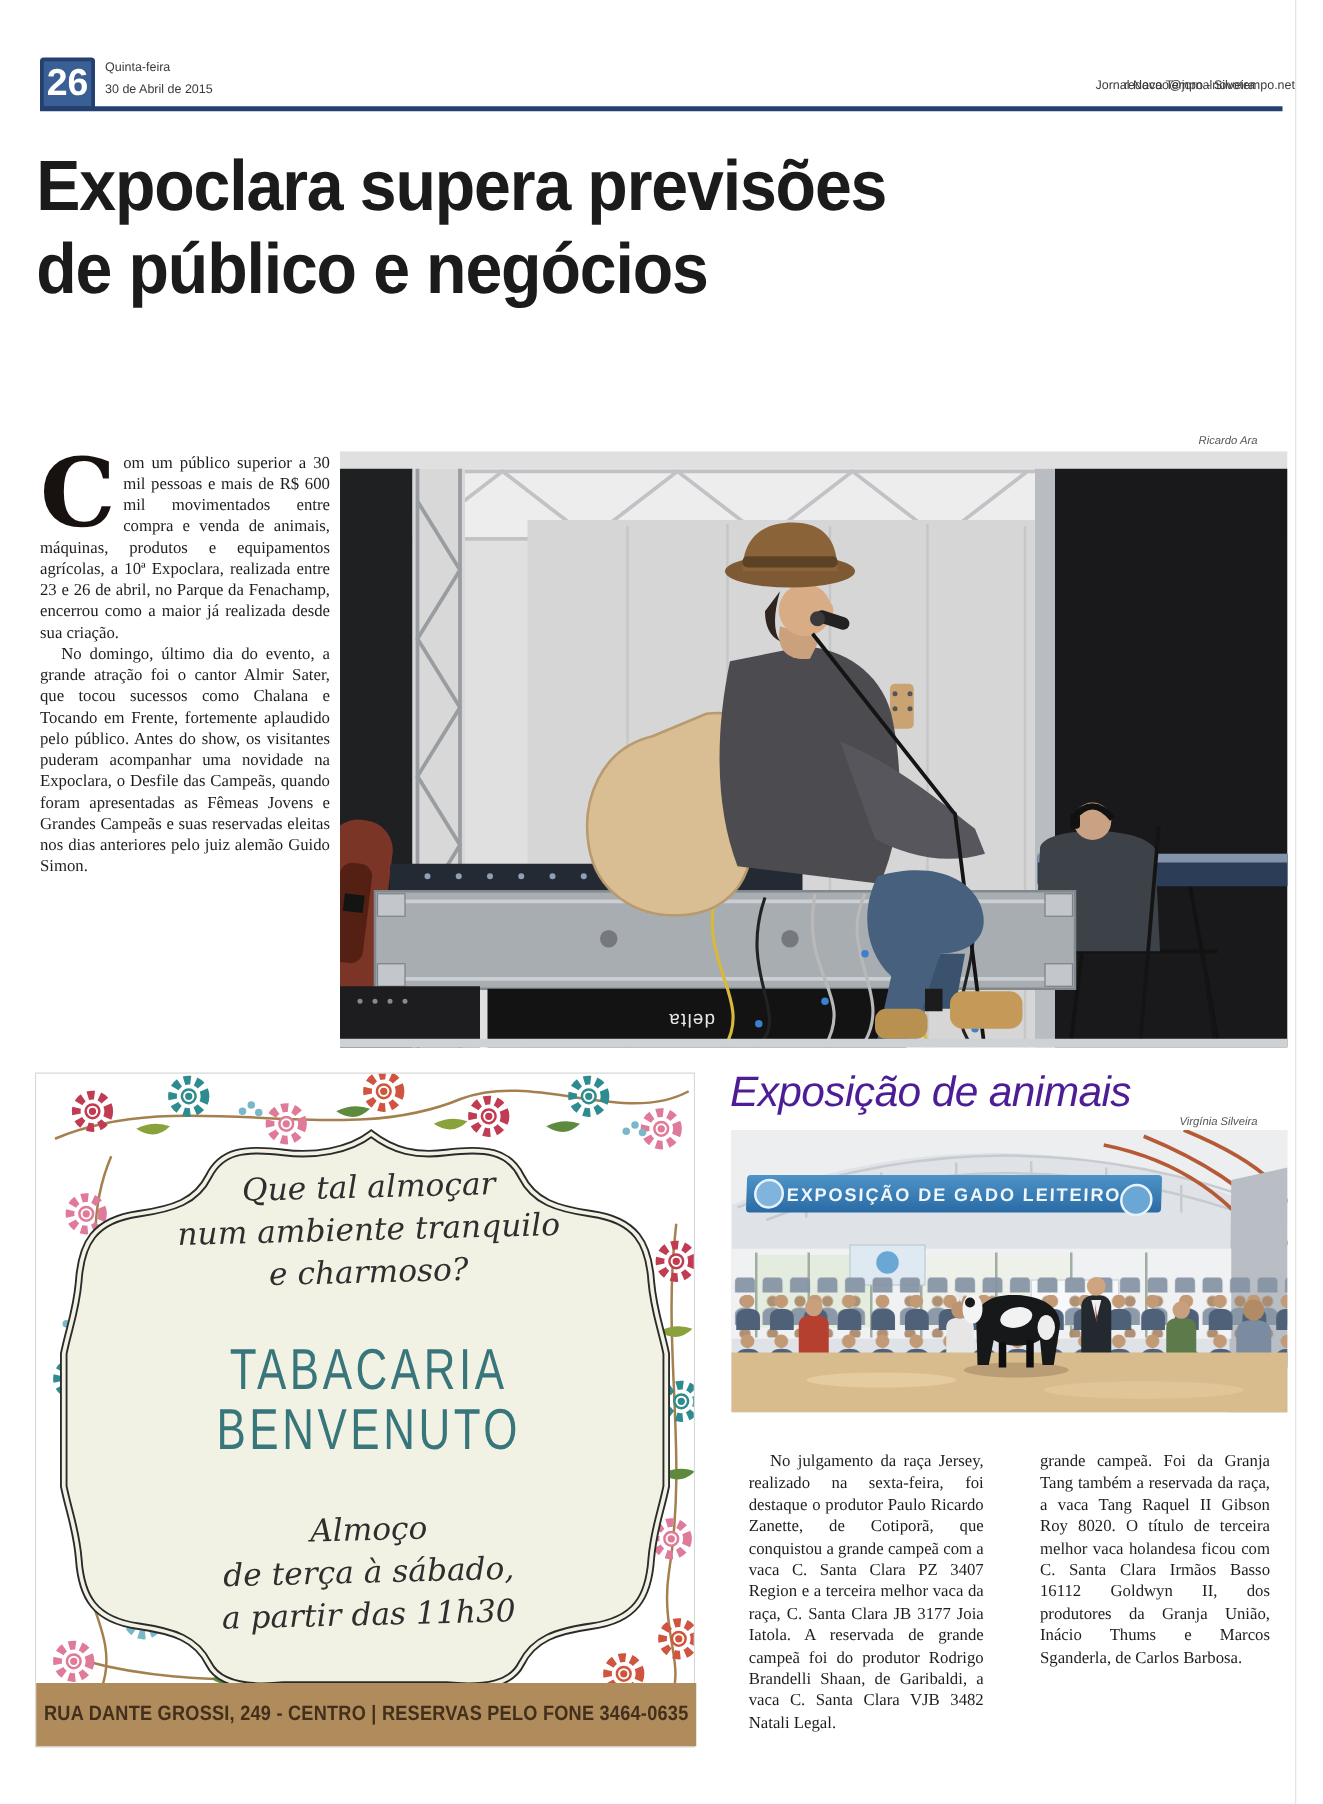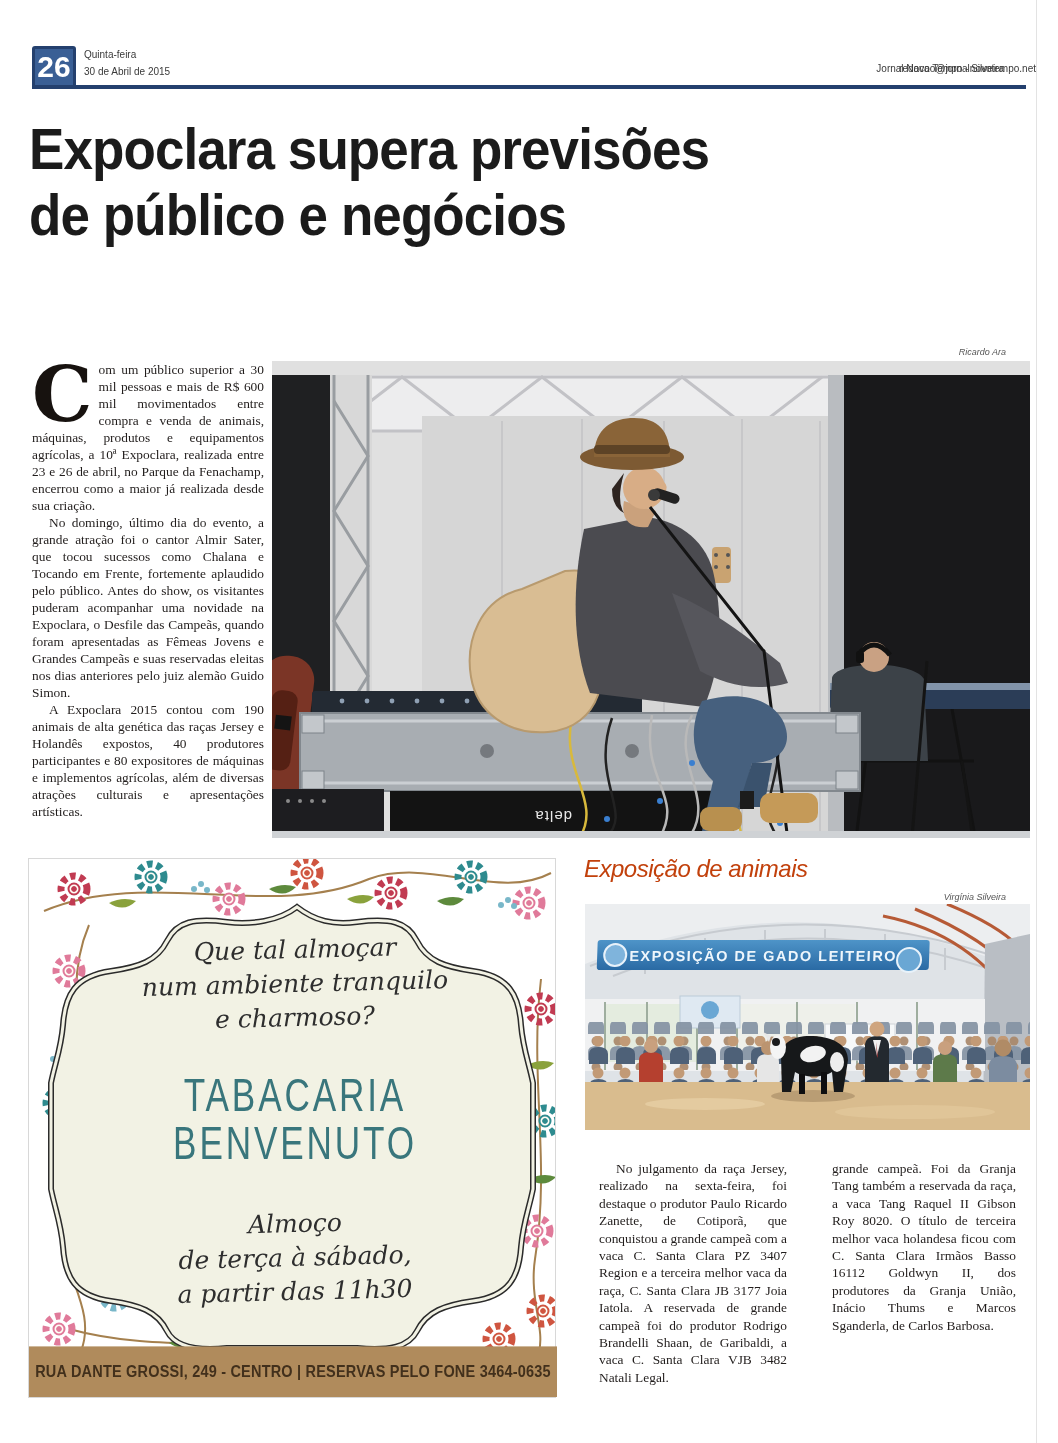--- a/index.html
+++ b/index.html
@@ -23,22 +23,22 @@
   
   .serif{font-family:"Liberation Serif",serif;color:#211d1c;text-align:justify;}
   .artcol{position:absolute;left:32px;top:361px;width:232px;font-size:13.4px;line-height:17px;}
   .artcol p{margin:0;}
   .artcol p.ind, .bcol p.ind{text-indent:17px;}
   .dropcap{float:left;font-family:"DejaVu Serif",serif;font-weight:bold;font-size:76px;
            line-height:.78;padding:4px 6px 0 0;color:#17120f;}
   .credit{position:absolute;right:30px;font-size:9px;font-style:italic;color:#555;text-align:center;}
   .photo1{position:absolute;left:272px;top:361px;width:758px;height:477px;}
   
-  .anim-title{position:absolute;left:584px;top:855px;font-size:24px;font-style:italic;
-              color:#c2410c;letter-spacing:-.5px;}
+  .anim-title{position:absolute;left:584px;top:855px;font-size:34px;font-style:italic;
+              color:#4c1d95;letter-spacing:-.5px;}
   .photo2{position:absolute;left:585px;top:904px;width:445px;height:226px;}
   .bcol{position:absolute;top:1146px;font-size:13.4px;line-height:17.4px;}
   .bcol p{margin:14px;}
   .bcol1{left:585px;width:216px;}
   .bcol2{left:818px;width:212px;}
   
   .ad{position:absolute;left:28px;top:858px;width:528px;height:540px;background:#fff;
       border:1px solid #d8d8d8;box-sizing:border-box;}
   .ad svg{position:absolute;left:0;top:0;}
   .adtext{position:absolute;left:110px;width:312px;text-align:center;color:#2e2e2e;}
@@ -64,21 +64,20 @@
   <div class="hrule"></div>
 
   <div class="headline">
     <div>Expoclara supera previsões</div>
     <div>de público e negócios</div>
   </div>
 
   <div class="artcol serif">
     <p><span class="dropcap">C</span><span>om um público superior a 30 mil pessoas e mais de R$ 600 mil movimentados entre compra e venda de animais, máquinas, produtos e equipamentos agrícolas, a 10ª Expoclara, realizada entre 23 e 26 de abril, no Parque da Fenachamp, encerrou como a maior já realizada desde sua criação.</span></p>
     <p class="ind">No domingo, último dia do evento, a grande atração foi o cantor Almir Sater, que tocou sucessos como Chalana e Tocando em Frente, fortemente aplaudido pelo público. Antes do show, os visitantes puderam acompanhar uma novidade na Expoclara, o Desfile das Campeãs, quando foram apresentadas as Fêmeas Jovens e Grandes Campeãs e suas reservadas eleitas nos dias anteriores pelo juiz alemão Guido Simon.</p>
-    <p class="ind">A Expoclara 2015 contou com 190 animais de alta genética das raças Jersey e Holandês expostos, 40 produtores participantes e 80 expositores de máquinas e implementos agrícolas, além de diversas atrações culturais e apresentações artísticas.</p>
   </div>
 
   <div class="credit" style="top:347px;">Ricardo Ara</div>
   <svg class="photo1" viewBox="0 0 758 477" preserveAspectRatio="none">
     <rect width="758" height="477" fill="#e0e0e0"></rect>
 
     <rect x="0" y="14" width="758" height="56" fill="#ededee"></rect>
     <g stroke="#c2c2c6" stroke-width="3" fill="none">
       <path d="M60 70 L130 16 L200 70 L270 16 L340 70 L410 16 L480 70 L550 16"></path>
       <path d="M40 16 L560 16 M40 70 L560 70"></path>

